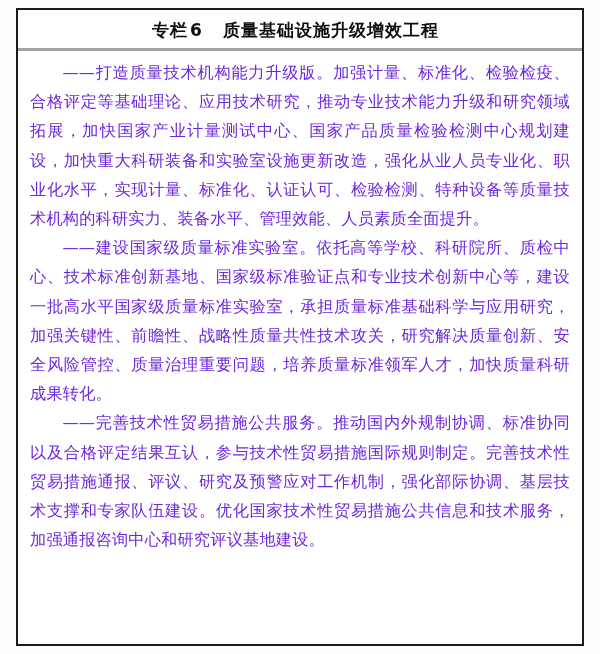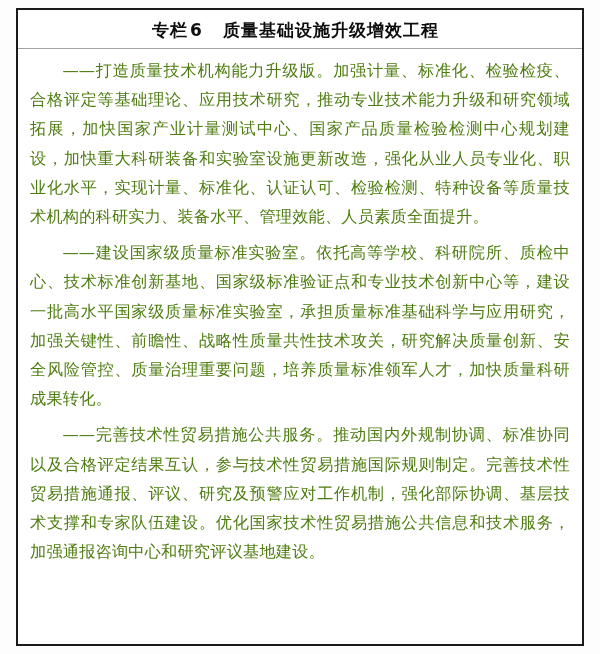--- a/index.html
+++ b/index.html
@@ -26,21 +26,21 @@
     border: 2px solid #1a1a1a;
     box-sizing: border-box;
     width: 100%;
     height: 638px;
     padding: 0;
     background: #ffffff;
   }
   .title-wrap {
     padding: 9px 9px 6px 0;
     text-align: center;
-    border-bottom: 1px solid #a3a3a3;
+    border-bottom: 3px solid #a3a3a3;
   }
   .title {
     font-family: "DejaVu Sans", "Liberation Sans", sans-serif;
     font-weight: bold;
     font-size: 17px;
     letter-spacing: 1px;
     color: #0d0d0d;
     white-space: nowrap;
   }
   .title .num {
@@ -54,24 +54,24 @@
     padding: 7px 12px 0 12px;
   }
   p.para {
     margin: 0 0 0 0;
     font-size: 16.2px;
     line-height: 29.2px;
     text-align: justify;
     text-justify: inter-ideograph;
     text-indent: 2em;
     letter-spacing: 0.2px;
-    color: #4d7c0f;
+    color: #6d28d9;
   }
   p.para + p.para {
-    margin-top: 7px;
+    margin-top: 0px;
   }
 </style>
 </head>
 <body>
 
 <div class="page">
   <div class="box">
 
     <div class="title-wrap">
       <span class="title"><span>专栏</span><span class="num">6</span><span class="gap"></span><span>质量基础设施升级增效工程</span></span>

